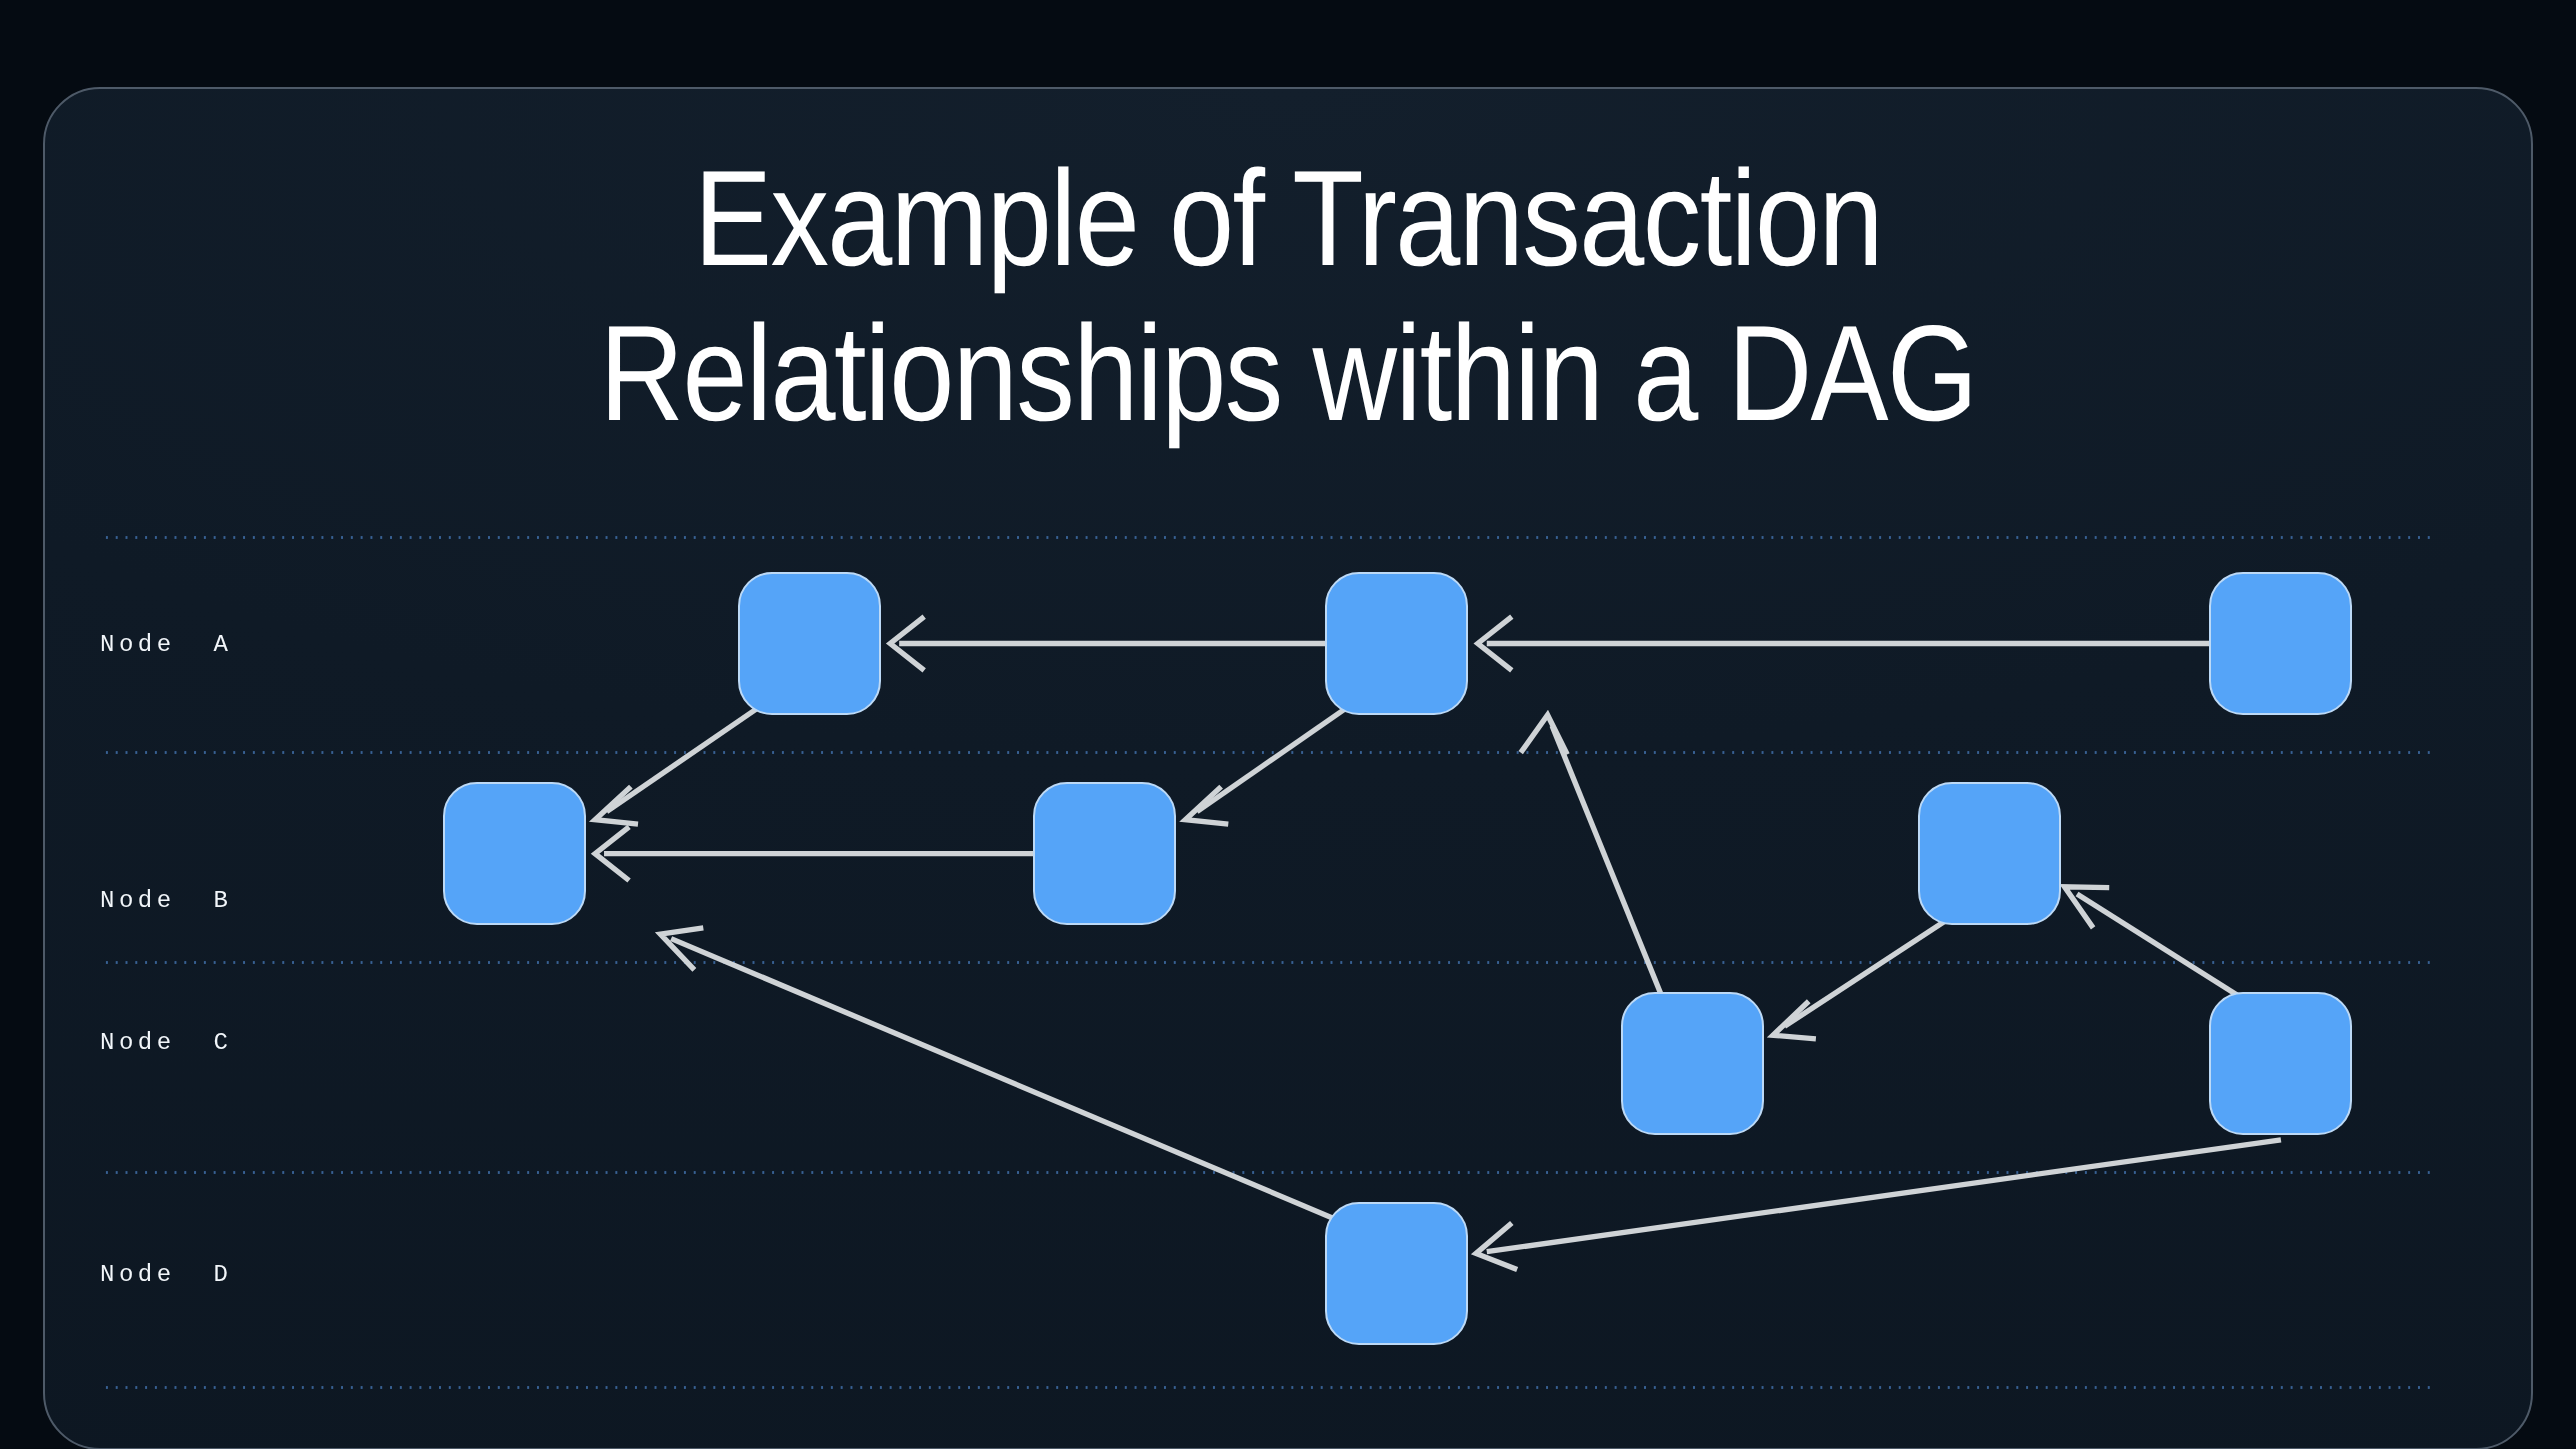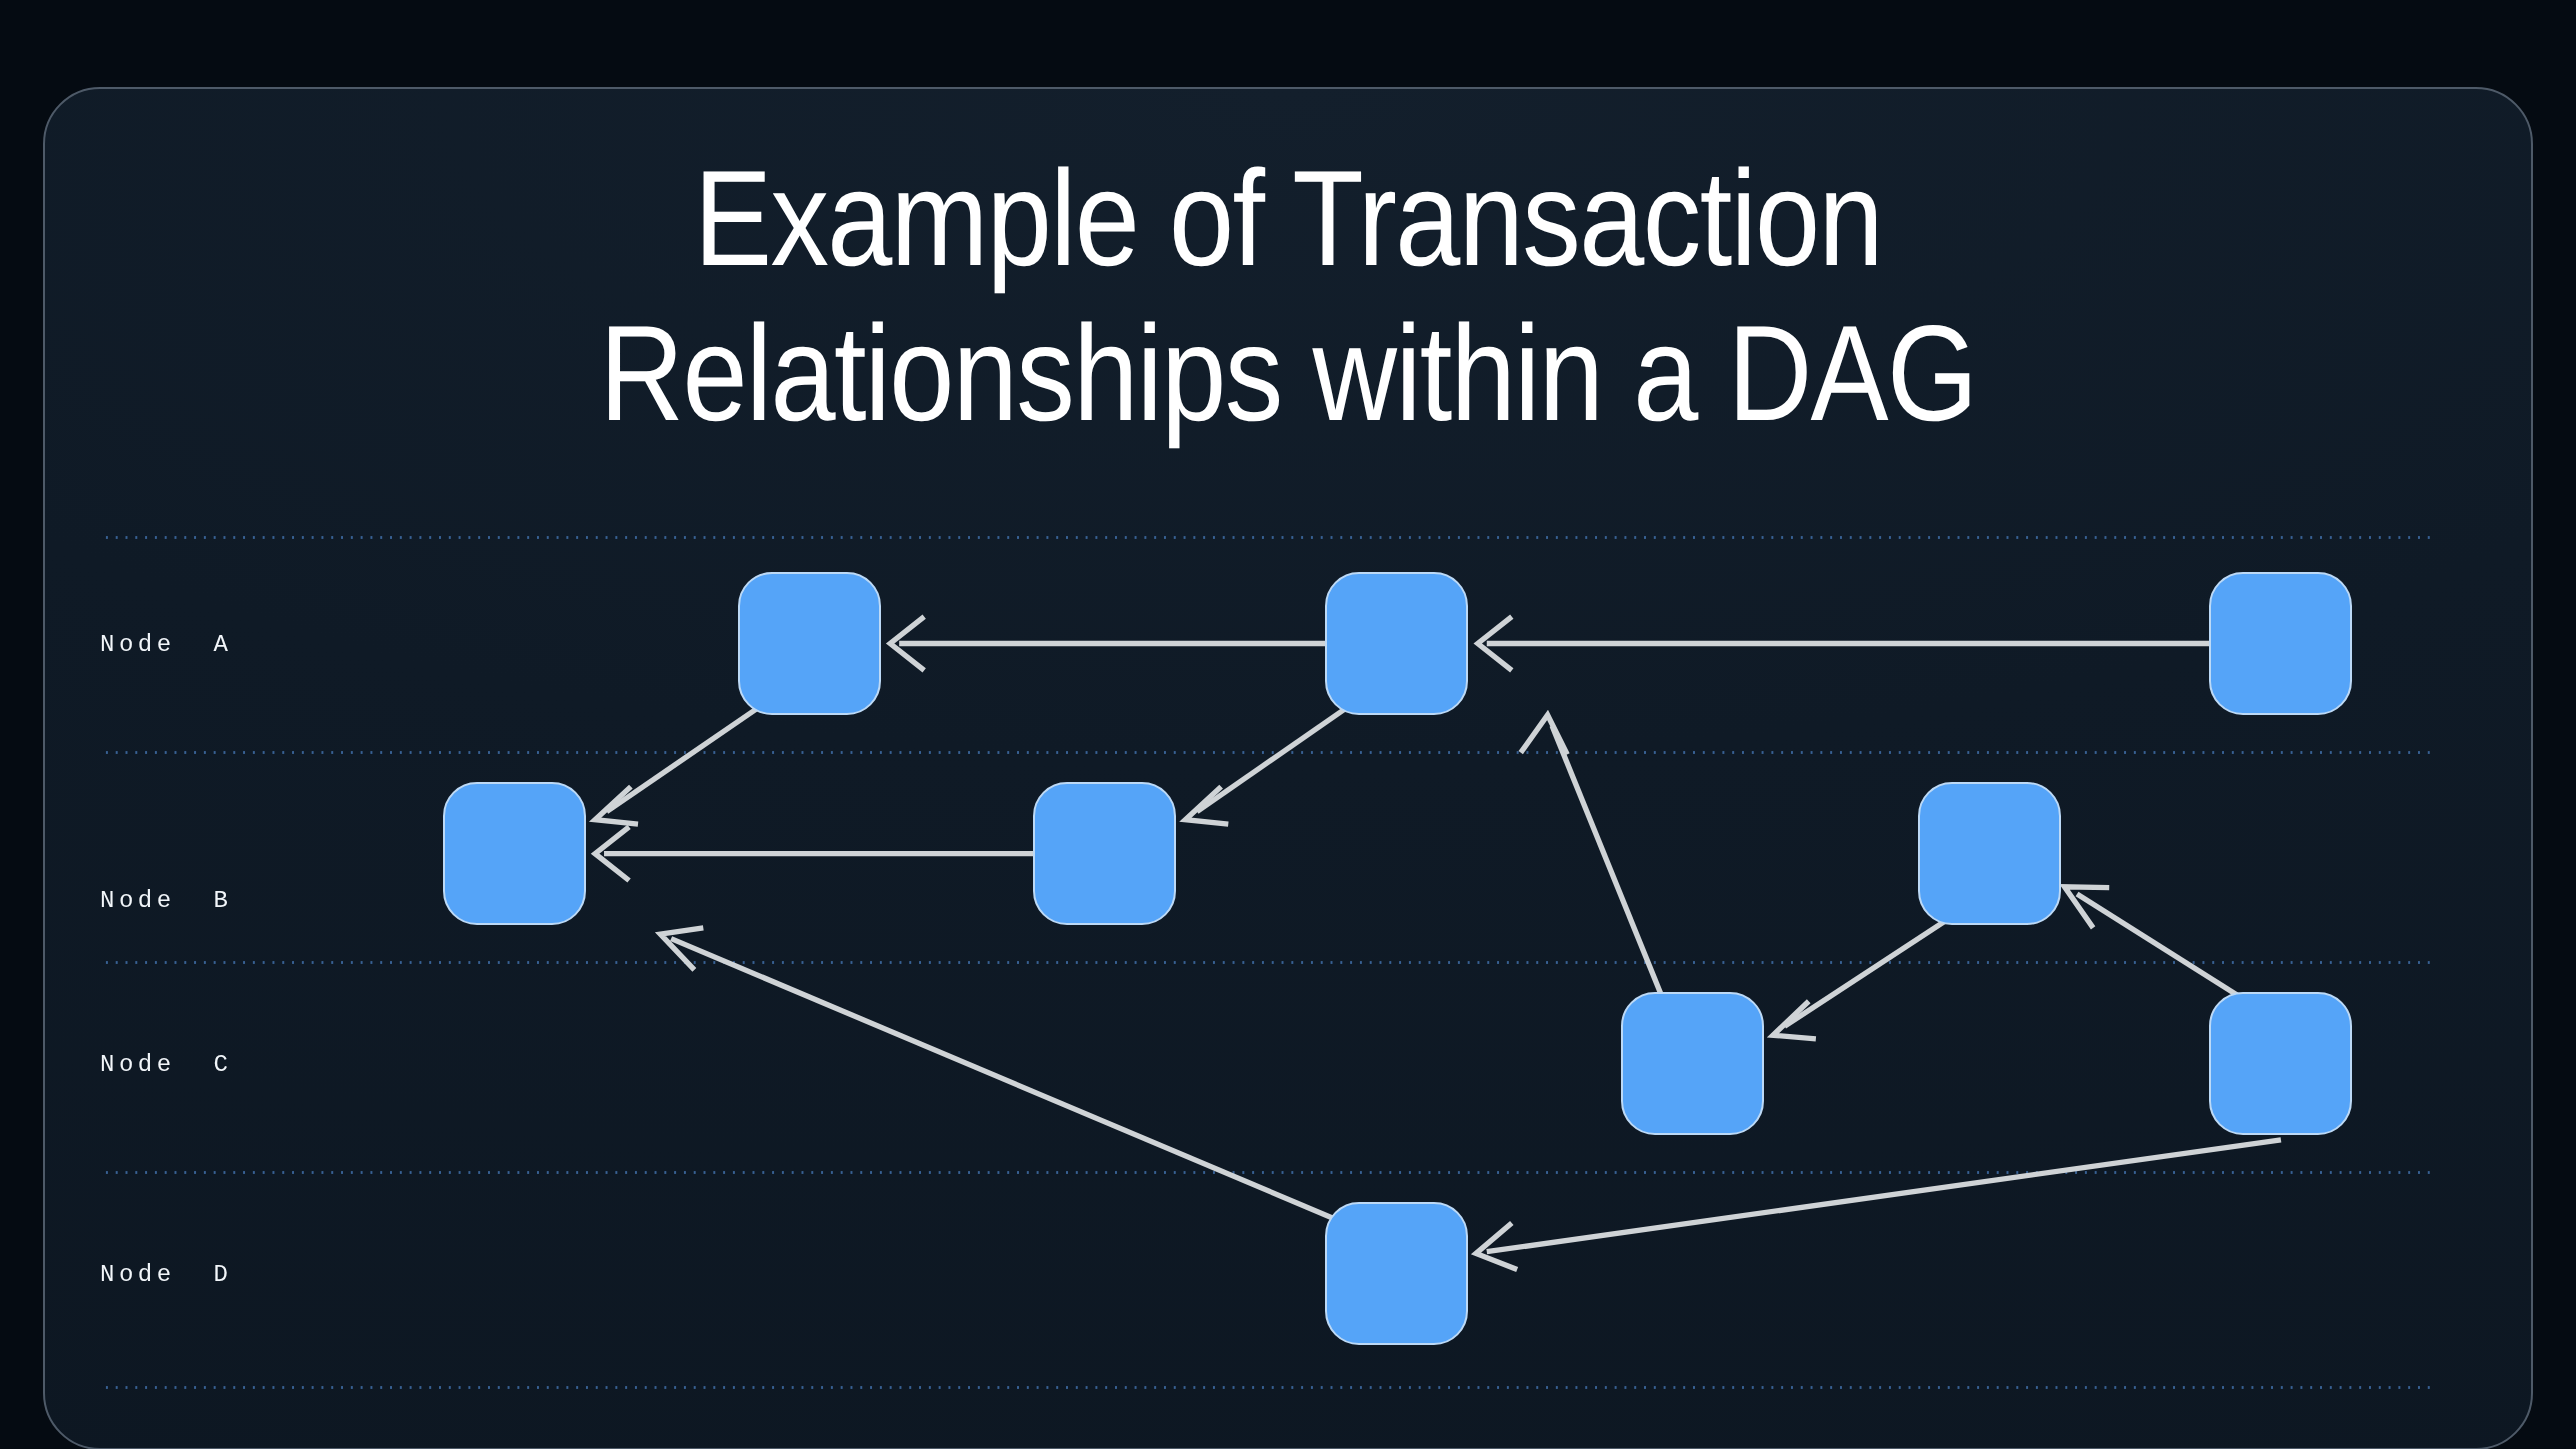--- a/index.html
+++ b/index.html
@@ -84,21 +84,21 @@
   <div id="stage">
 
     <div class="lane-line" style="top:447px"></div>
     <div class="lane-line" style="top:662px"></div>
     <div class="lane-line" style="top:872px"></div>
     <div class="lane-line" style="top:1082px"></div>
     <div class="lane-line" style="top:1297px"></div>
 
     <div class="lane-label" style="top:555px">Node  A</div>
     <div class="lane-label" style="top:811px">Node  B</div>
-    <div class="lane-label" style="top:975px">Node  C</div>
+    <div class="lane-label" style="top:953px">Node  C</div>
     <div class="lane-label" style="top:1185px">Node  D</div>
 
     <svg id="edges" viewBox="0 0 2784 1524">
 
       <g>
         <line x1="1432" y1="620" x2="955" y2="620"></line>
         <path class="ahead" d="M 983 590 L 945 620 L 983 650"></path>
       </g>
 
       <g>

